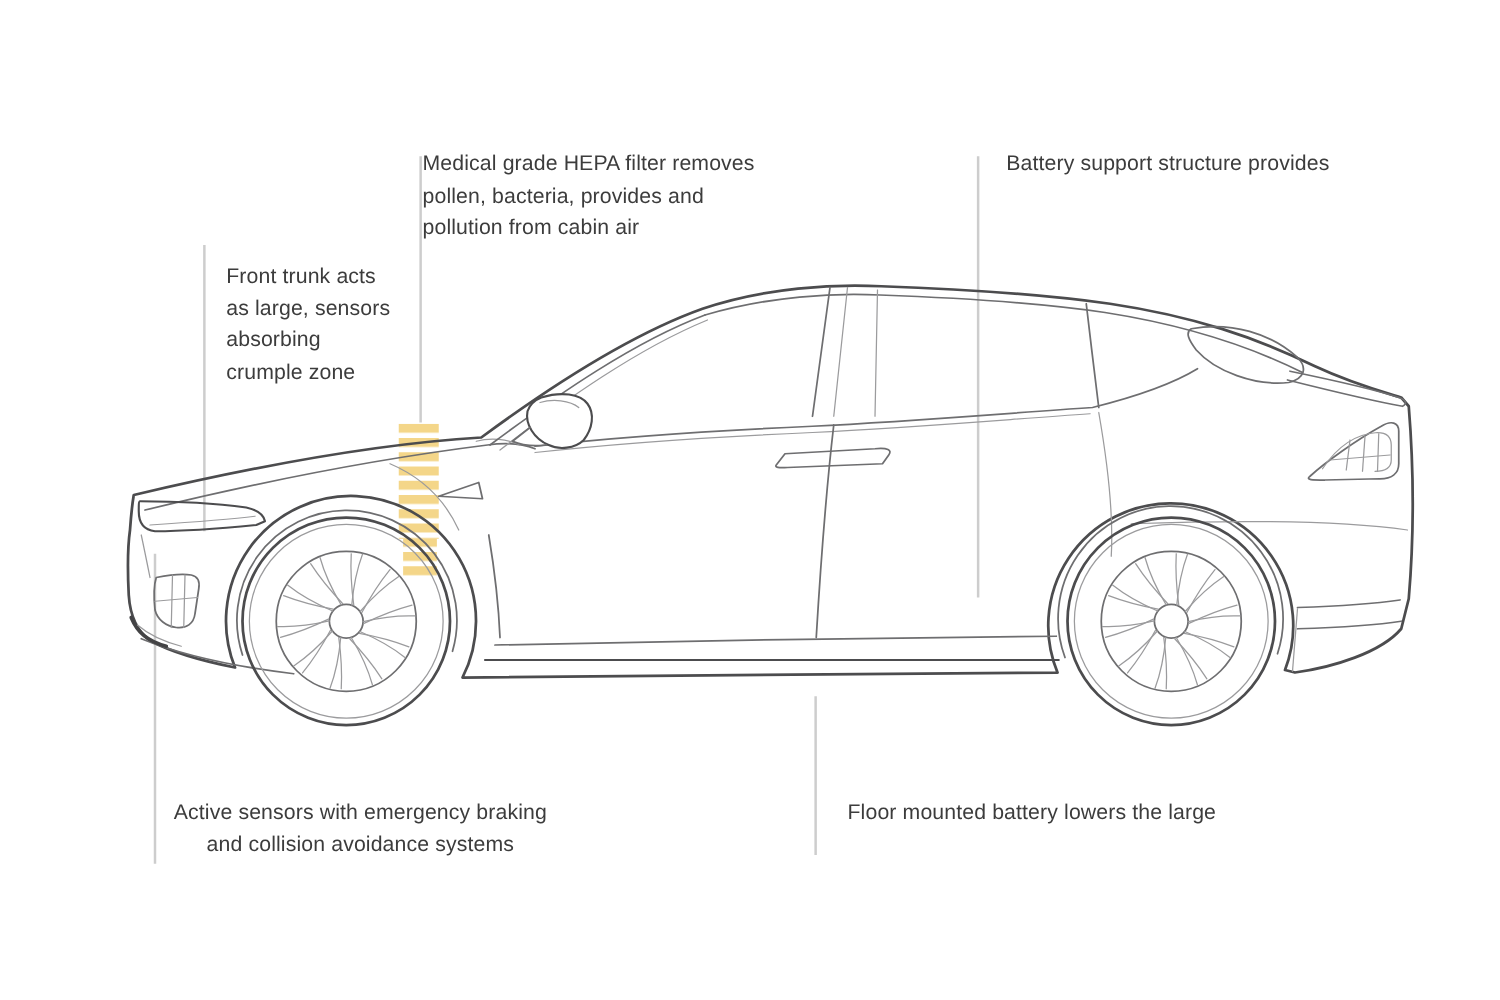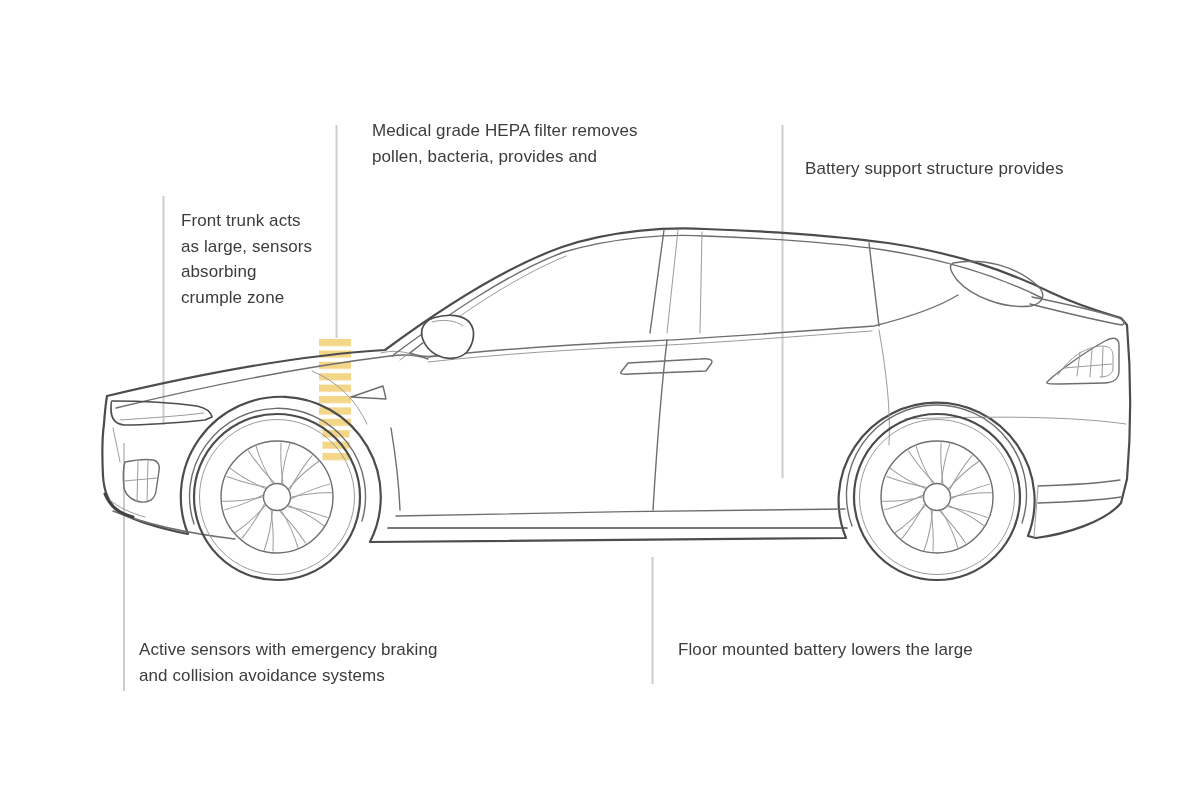--- a/index.html
+++ b/index.html
@@ -7,23 +7,23 @@
     width:1200px;height:800px;position:relative;overflow:hidden;
     font-family:"Liberation Sans","DejaVu Sans",sans-serif;
   }
   .stage{position:absolute;inset:0;width:1200px;height:800px;}
   svg.art{position:absolute;left:0;top:0;width:1200px;height:800px;display:block;}
   .callout{
     position:absolute;color:#3c3c3c;font-size:17px;line-height:25.5px;
     letter-spacing:.1px;white-space:nowrap;
   }
   #c-front-trunk{left:181px;top:208px;}
-  #c-hepa{left:372px;top:118px;}
-  #c-battery{left:805px;top:118px;margin-top:38px;}
-  #c-sensors{left:139px;top:637px;}
+  #c-hepa{left:338px;top:118px;}
+  #c-battery{left:805px;top:118px;}
+  #c-sensors{left:139px;top:637px;text-align:center;}
   #c-floor{left:678px;top:637px;}
   
   .ln-main{fill:none;stroke:#4c4c4e;stroke-width:2.2;stroke-linecap:round;stroke-linejoin:round;}
   .ln-thin{fill:none;stroke:#4c4c4e;stroke-width:1.7;stroke-linecap:round;stroke-linejoin:round;}
   .ln-mid{fill:none;stroke:#6e6e70;stroke-width:1.4;stroke-linecap:round;stroke-linejoin:round;}
   .ln-fine{fill:none;stroke:#9b9b9d;stroke-width:1;stroke-linecap:round;stroke-linejoin:round;}
   .ln-thick{fill:none;stroke:#434345;stroke-width:3;stroke-linecap:round;stroke-linejoin:round;}
   .leader{stroke-width:2;}
 </style>
 </head>
@@ -180,20 +180,21 @@
   <div class="callout" id="c-front-trunk">
     <div>Front trunk acts</div>
     <div>as large, sensors</div>
     <div>absorbing</div>
     <div>crumple zone</div>
   </div>
 
   <div class="callout" id="c-hepa">
     <div>Medical grade HEPA filter removes</div>
     <div>pollen, bacteria, provides and</div>
+    <div>pollution from cabin air</div>
   </div>
 
   <div class="callout" id="c-battery">
     <div>Battery support structure provides</div>
   </div>
 
   <div class="callout" id="c-sensors">
     <div>Active sensors with emergency braking</div>
     <div>and collision avoidance systems</div>
   </div>

